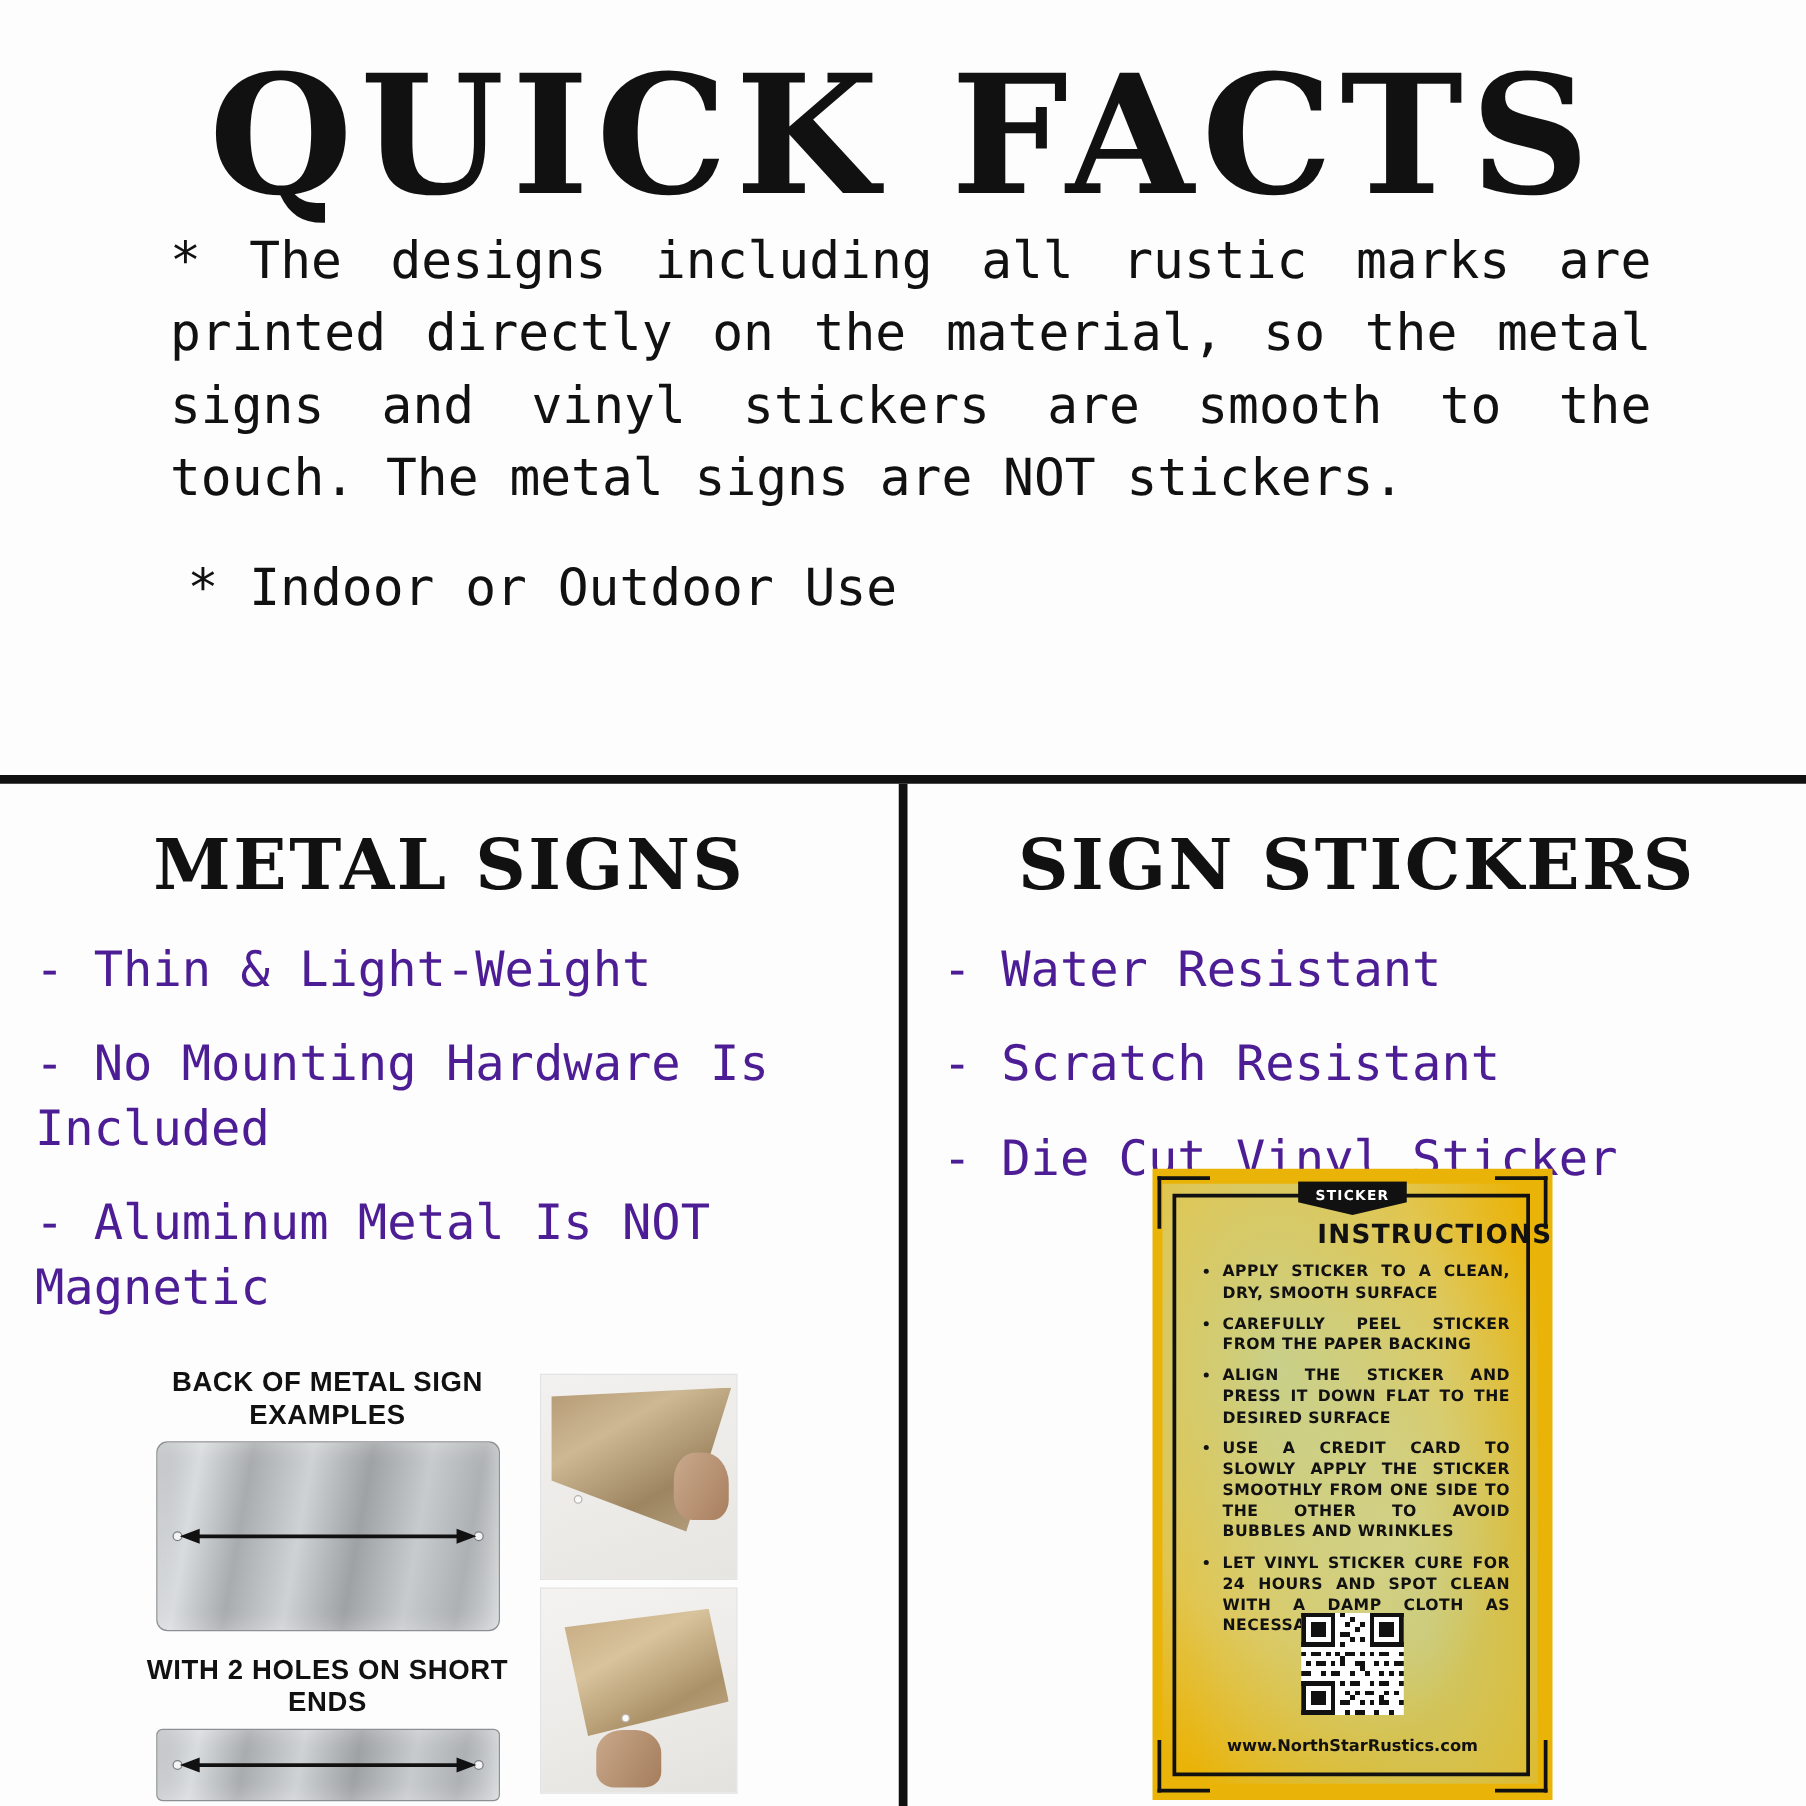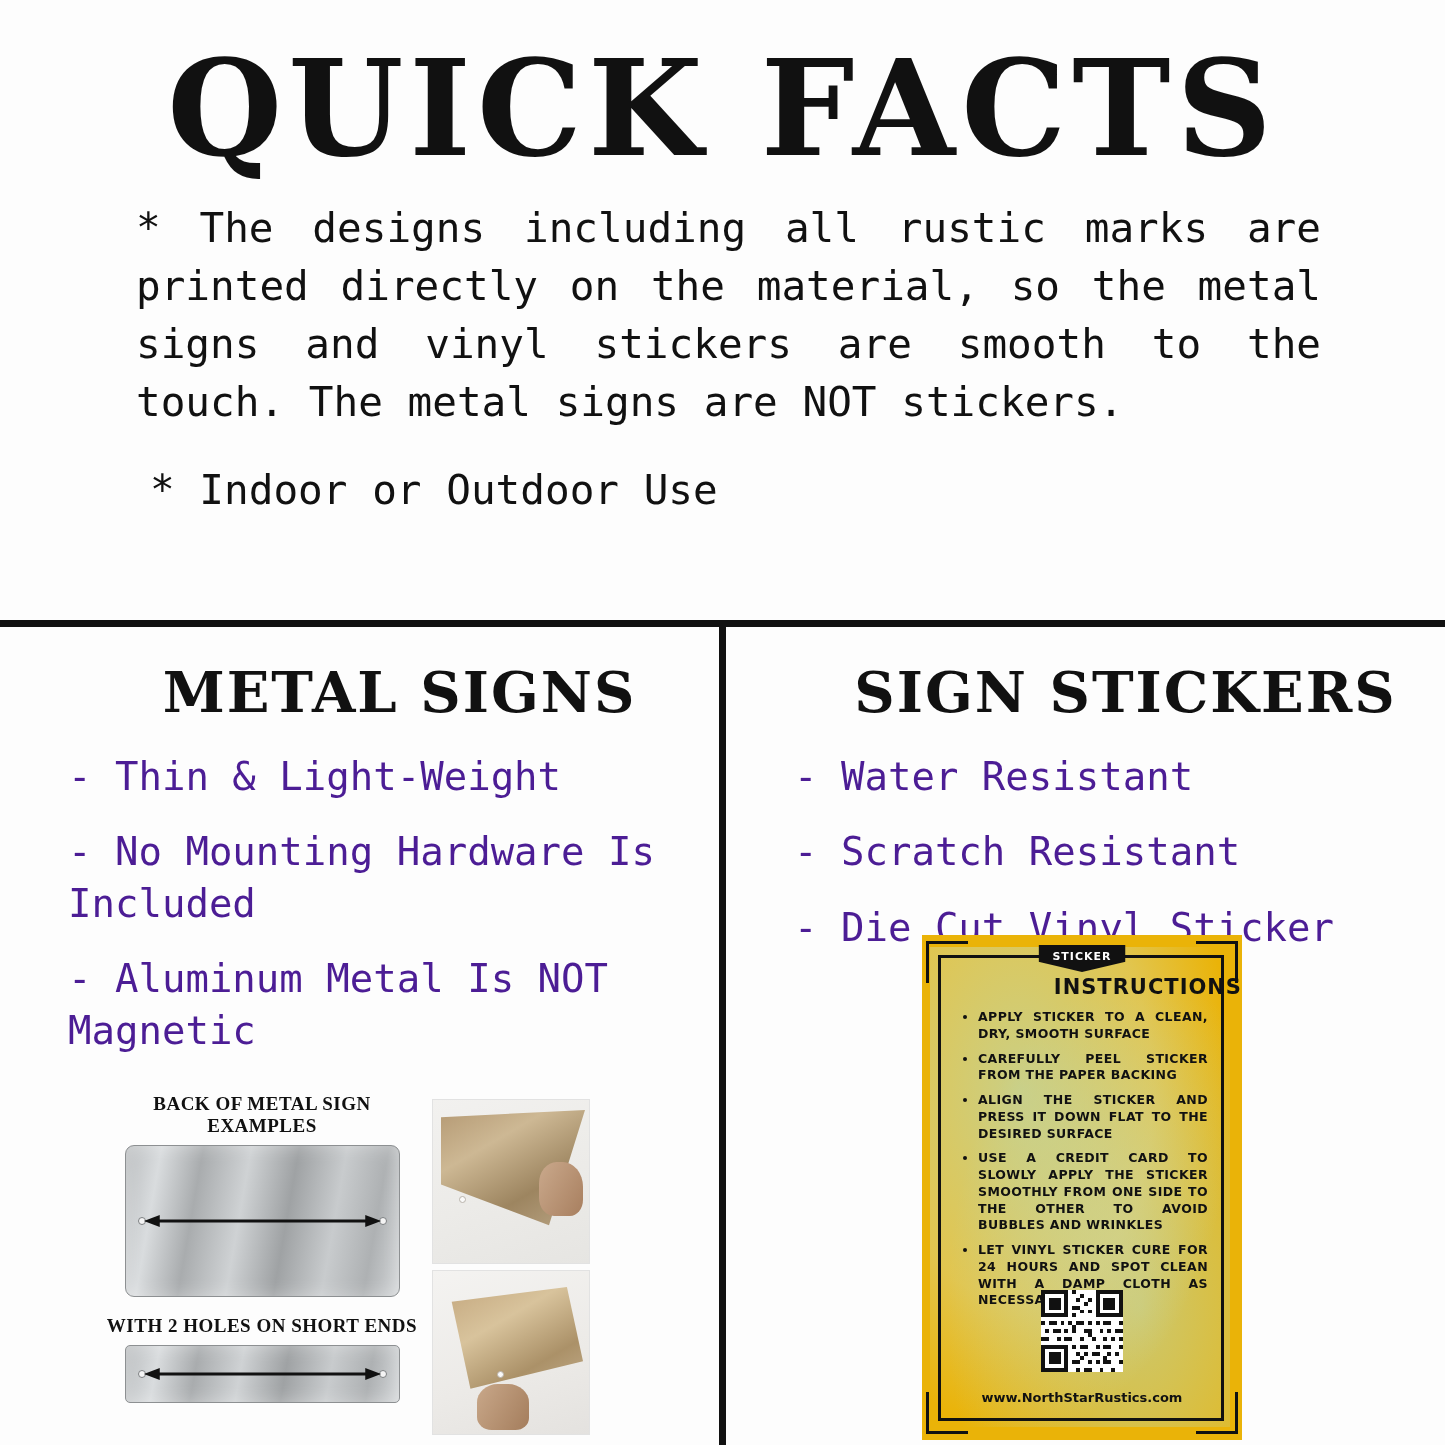--- a/index.html
+++ b/index.html
@@ -27,21 +27,20 @@
   }
   #main-title {
     font-family: "DejaVu Serif", serif;
     font-weight: bold;
     font-size: 132px;
     line-height: 1.05;
     letter-spacing: 6px;
     text-align: center;
     color: #111;
     margin-top: 12px;
-    margin-bottom: 20px;
   }
   .fact-line {
     font-family: "DejaVu Sans Mono", monospace;
     font-size: 41px;
     line-height: 1.42;
     color: #111;
     text-align: justify;
     padding: 0 84px 0 96px;
   }
   #fact-main { margin-bottom: 30px; text-align: justify; text-align-last: left; }
@@ -62,21 +61,20 @@
     height: 818px;
     background: #111;
   }
 
   
   .column {
     position: absolute;
     top: 627px;
     height: 802px;
     padding: 32px 20px 0 20px;
-    margin-left: 40px;
   }
   #col-left { left: 0; width: 719px; }
   #col-right { left: 726px; width: 719px; }
 
   .col-title {
     font-family: "DejaVu Serif", serif;
     font-weight: bold;
     font-size: 56px;
     letter-spacing: 2px;
     text-align: center;
@@ -98,23 +96,23 @@
     left: 0; top: 1085px;
     width: 719px;
     height: 360px;
   }
   #metal-left-block {
     position: absolute;
     left: 102px; top: 8px;
     width: 320px;
   }
   .img-caption {
-    font-family: Liberation Serif, serif;
-    font-weight: bold;
-    font-size: 19px;
+    font-family: Liberation Sans, sans-serif;
+    font-weight: bold;
+    font-size: 22px;
     letter-spacing: 0.5px;
     text-align: center;
     color: #111;
     margin-bottom: 8px;
   }
   .metal-plate {
     position: relative;
     background: linear-gradient(100deg,#b9bcbe 0%,#d9dcde 12%,#a9acae 26%,#cfd2d4 42%,#9fa2a4 58%,#c8cbcd 74%,#aeb1b3 88%,#d2d5d7 100%);
     border-radius: 9px;
     border: 1px solid #8d9092;

